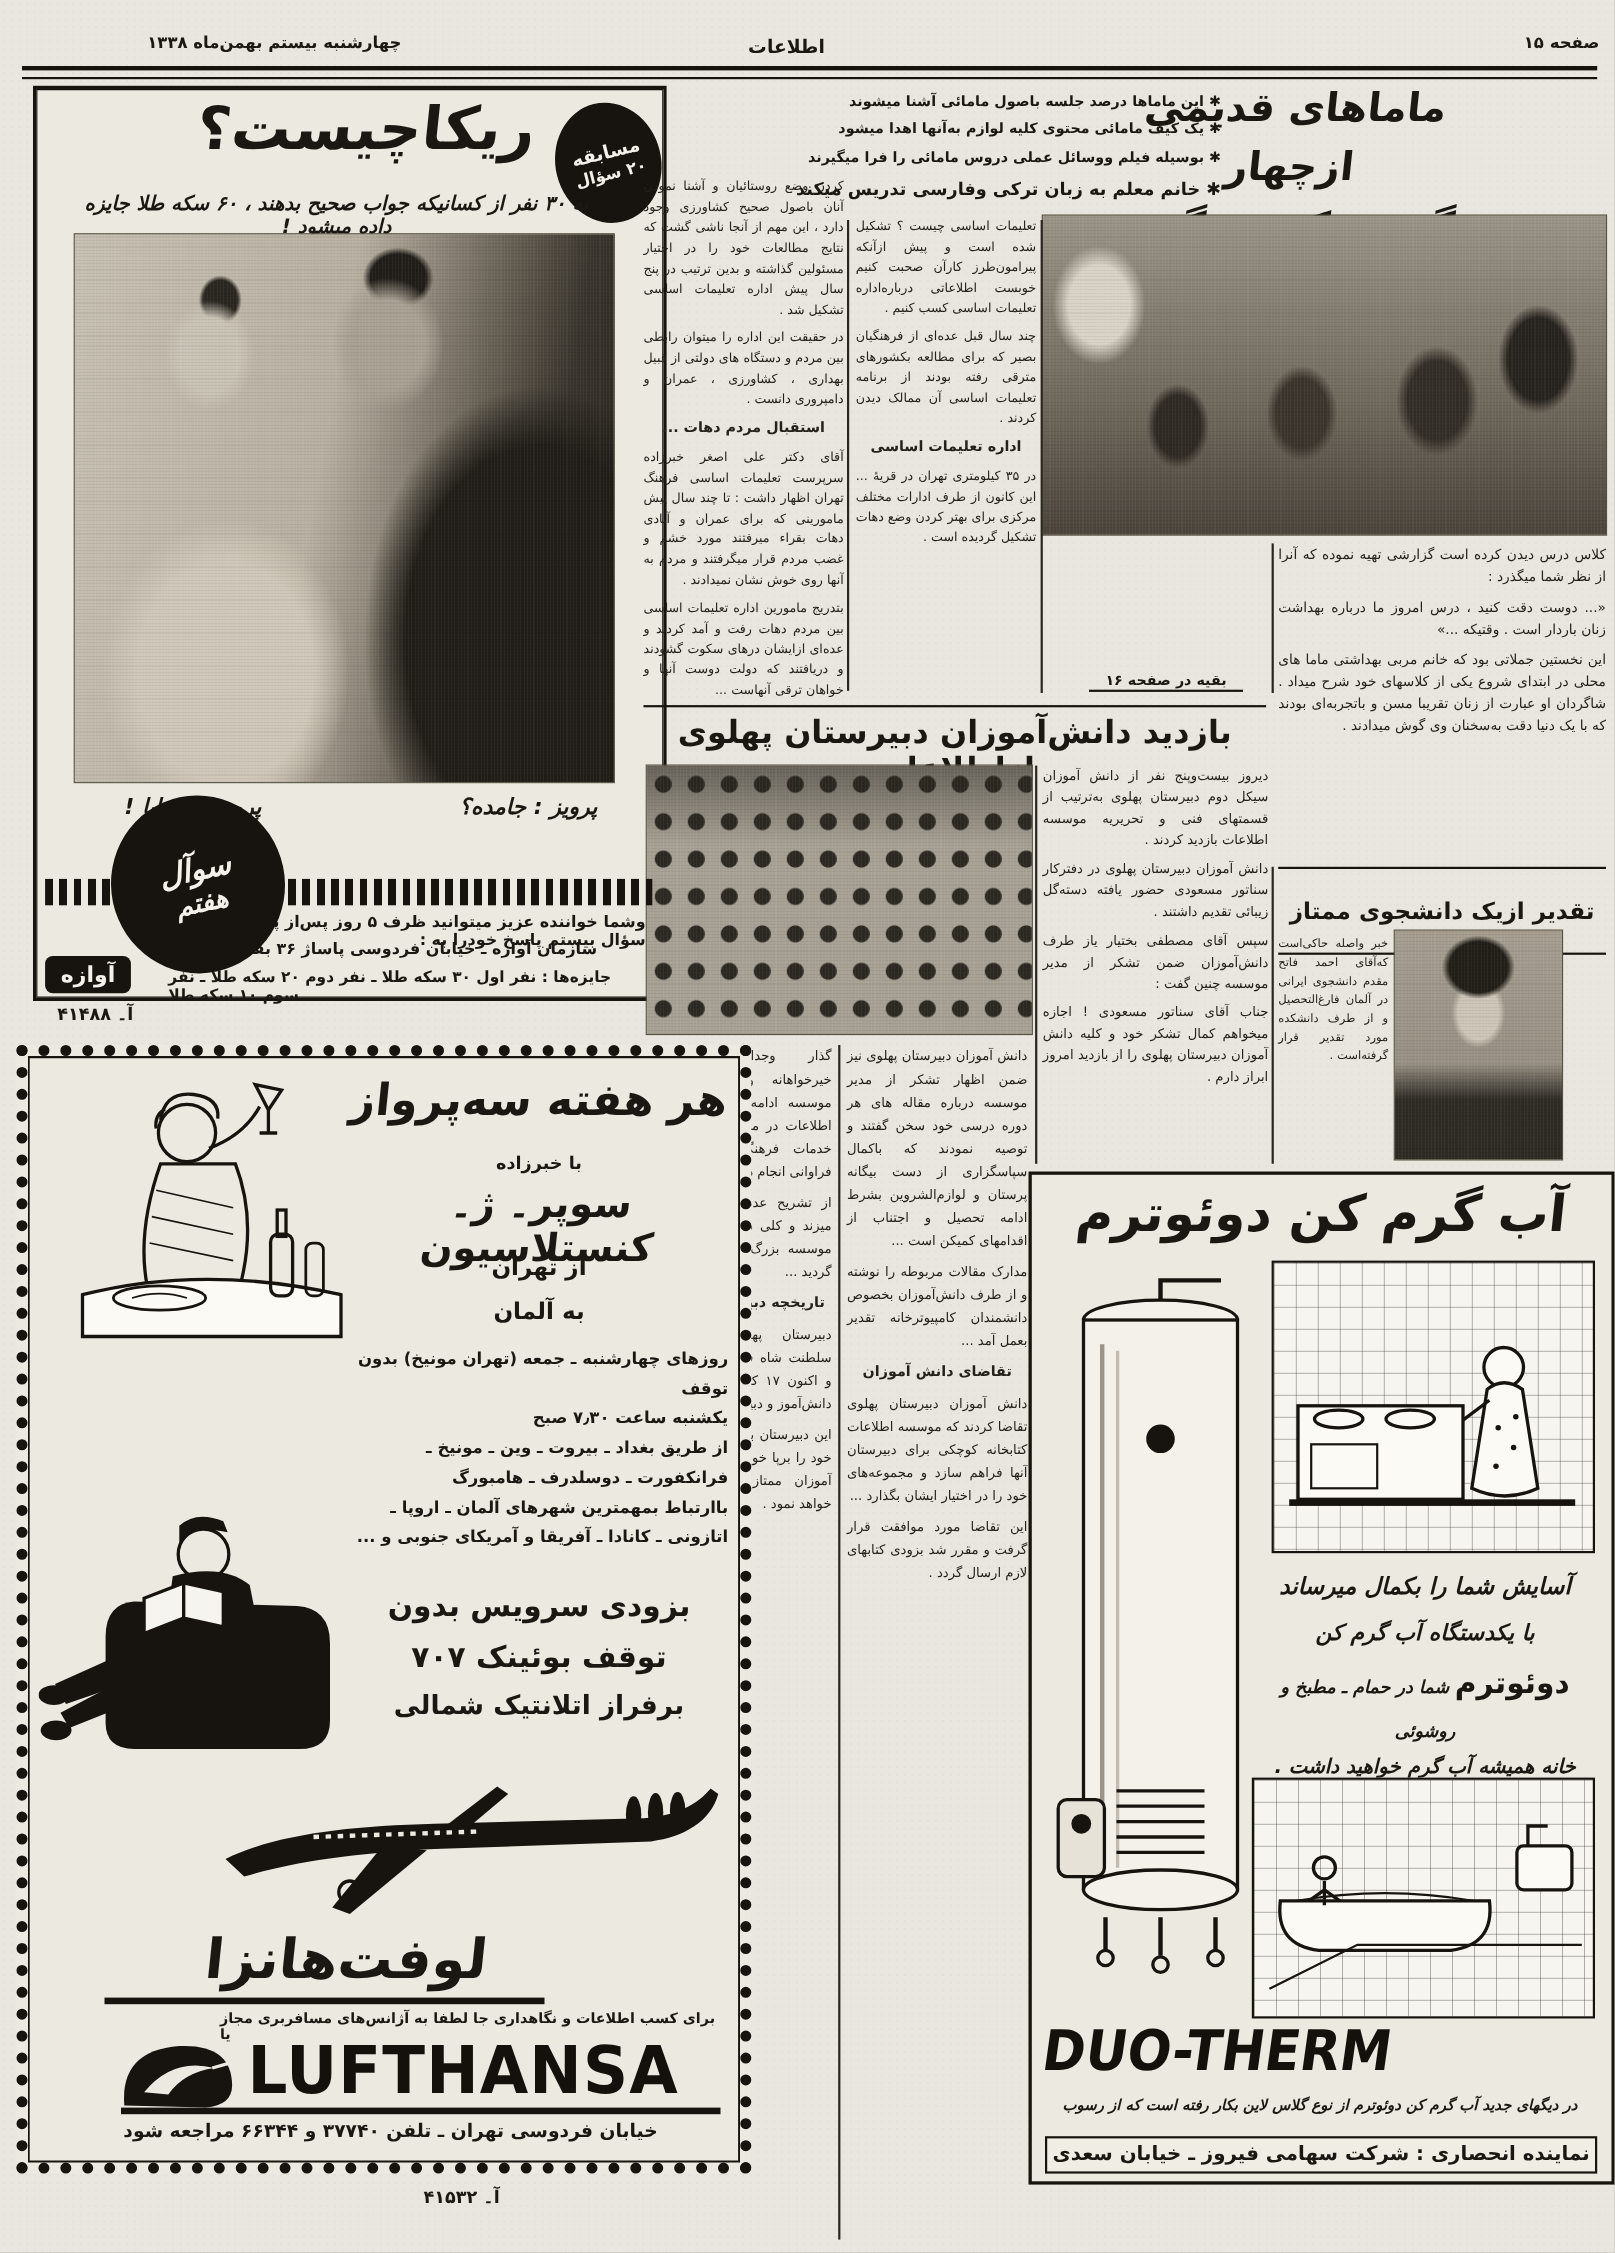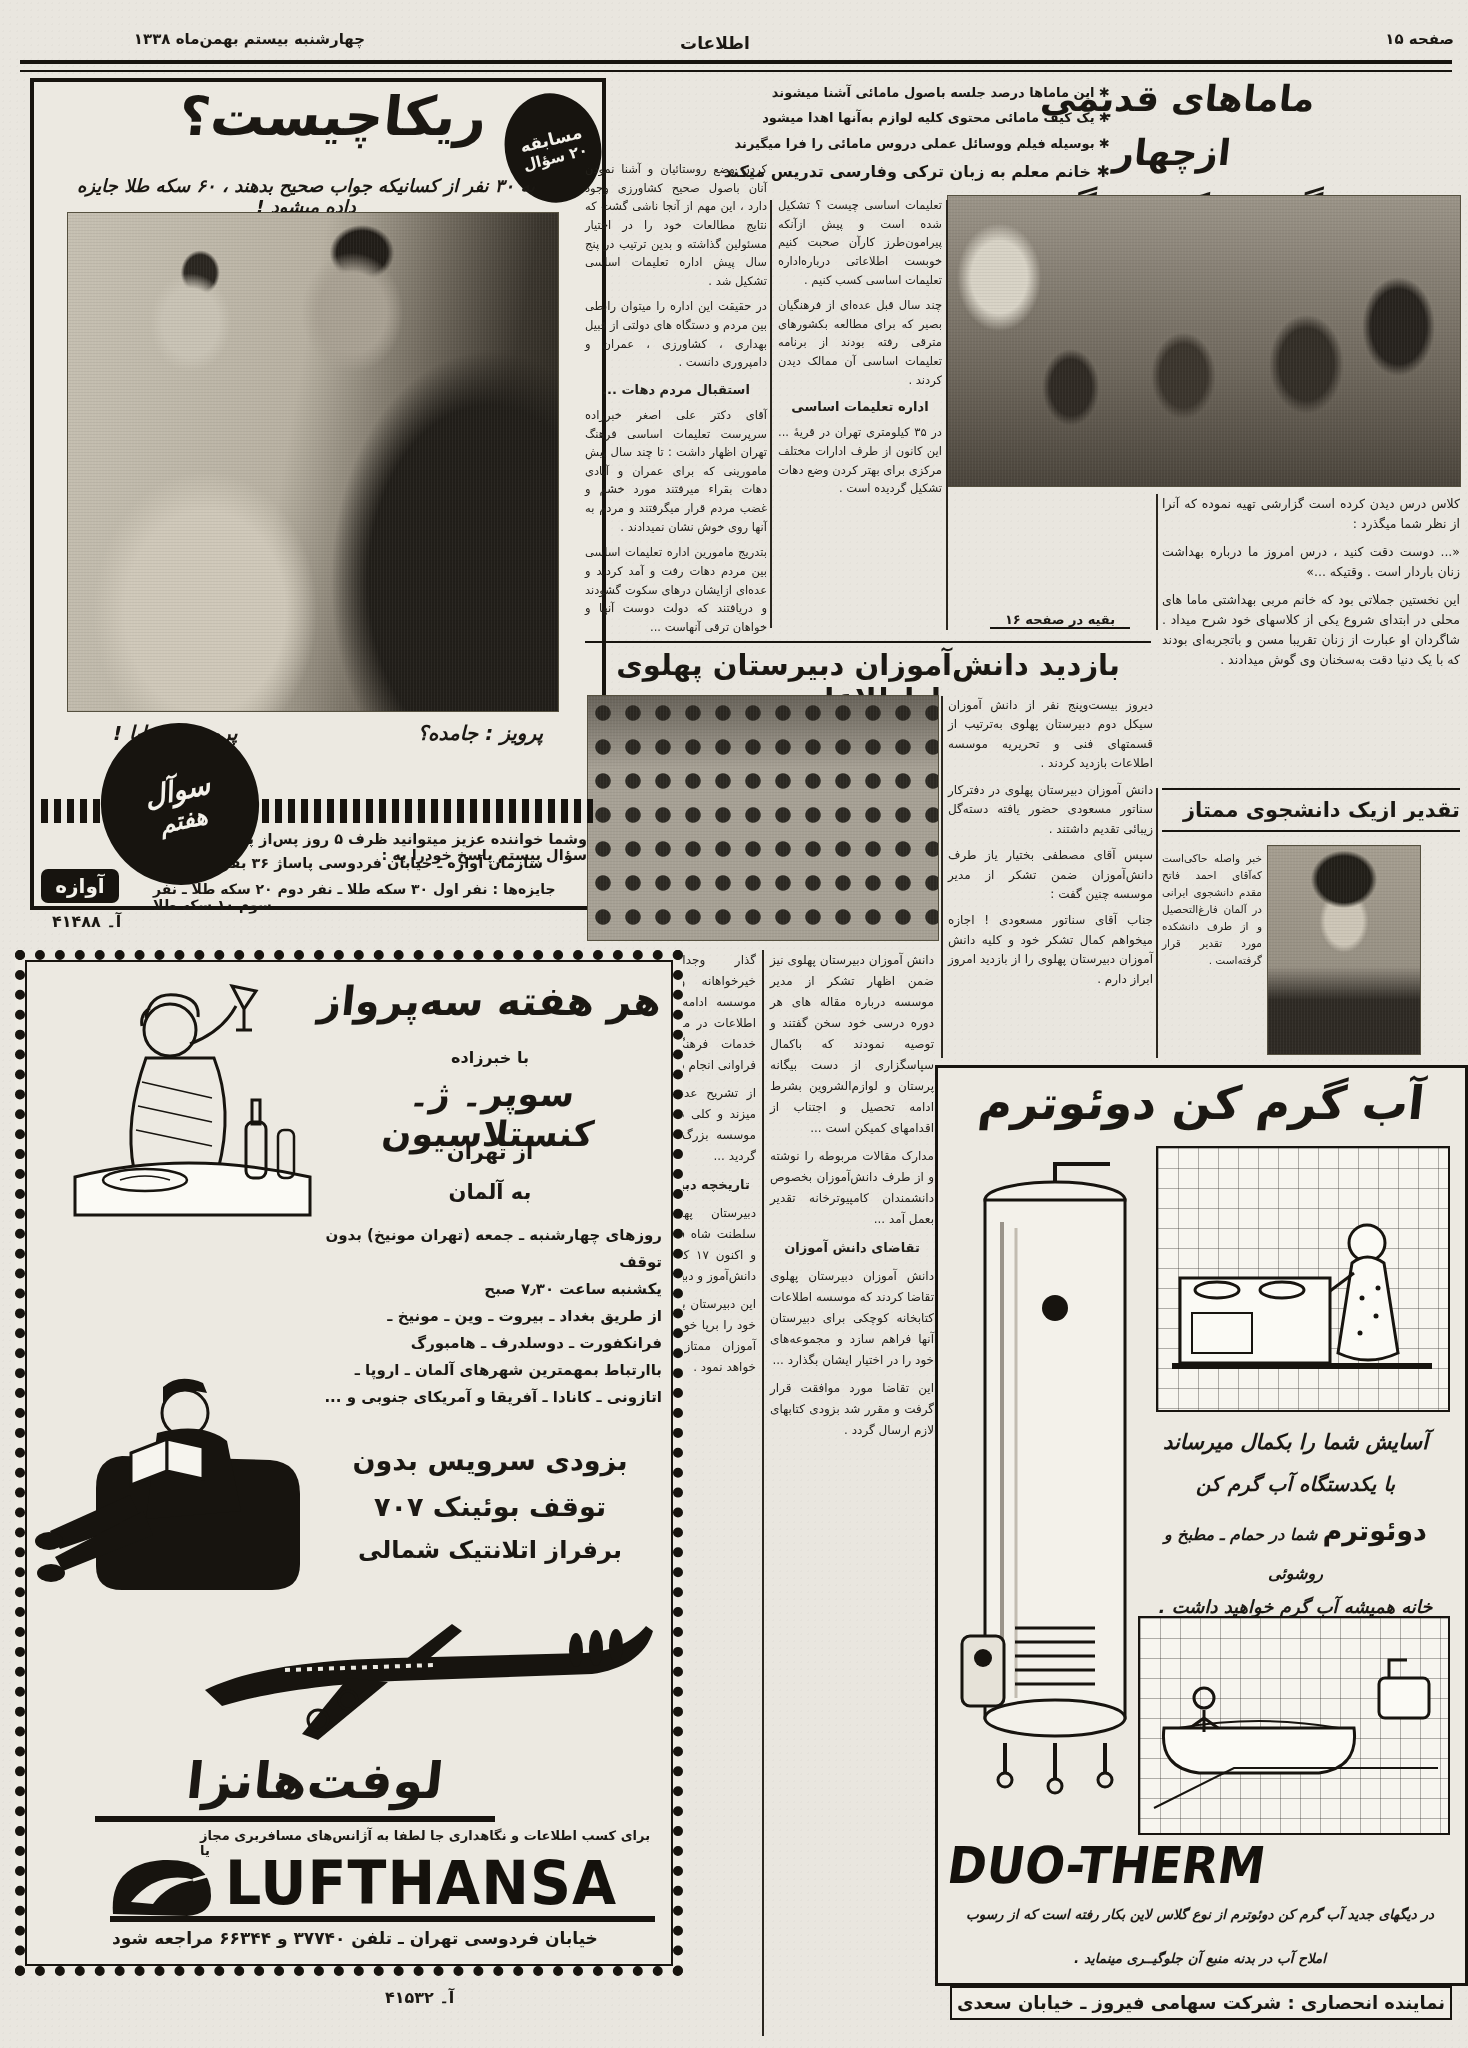--- a/index.html
+++ b/index.html
@@ -130,21 +130,21 @@
   </div>
   <div class="vr" style="left:946px;top:200px;height:430px;"></div>
   <div class="abs b" style="left:990px;top:612px;width:140px;font-size:13px;border-bottom:2px solid #17140f;text-align:center;">بقیه در صفحه ۱۶</div>
   <div class="vr" style="left:1156px;top:494px;height:136px;"></div>
   <div class="abs bt2" style="left:1162px;top:494px;width:298px;">
     <p>کلاس درس دیدن کرده است گزارشی تهیه نموده که آنرا از نظر شما میگذرد :</p>
     <p>«... دوست دقت کنید ، درس امروز ما درباره بهداشت زنان باردار است . وقتیکه ...»</p>
     <p>این نخستین جملاتی بود که خانم مربی بهداشتی ماما های محلی در ابتدای شروع یکی از کلاسهای خود شرح میداد . شاگردان او عبارت از زنان تقریبا مسن و باتجربه‌ای بودند که با یک دنیا دقت به‌سخنان وی گوش میدادند .</p>
   </div>
 
-  <div class="abs ctr b" style="left:1162px;top:788px;width:298px;font-size:21px;border-top:2px solid #17140f;border-bottom:2px solid #17140f;padding:8px 0;text-align:right;">تقدیر ازیک دانشجوی ممتاز</div>
+  <div class="abs ctr b" style="left:1162px;top:788px;width:298px;font-size:21px;border-top:2px solid #17140f;border-bottom:2px solid #17140f;padding:26px 0;">تقدیر ازیک دانشجوی ممتاز</div>
   <div class="ph portrait" style="left:1268px;top:846px;width:152px;height:208px;"></div>
   <div class="abs bt" style="left:1162px;top:850px;width:100px;font-size:10.5px;">
     <p>خبر واصله حاکی‌است که‌آقای احمد فاتح مقدم دانشجوی ایرانی در آلمان فارغ‌التحصیل و از طرف دانشکده مورد تقدیر قرار گرفته‌است .</p>
   </div>
   <div class="vr" style="left:1156px;top:788px;height:270px;"></div>
 
   <div class="abs" style="left:585px;top:641px;width:566px;border-top:2px solid #17140f;"></div>
   <div class="abs ctr b" style="left:585px;top:648px;width:566px;font-size:29px;">بازدید دانش‌آموزان دبیرستان پهلوی ازاطلاعات</div>
   <div class="ph crowd" style="left:588px;top:696px;width:350px;height:244px;"></div>
   <div class="vr" style="left:941px;top:696px;height:362px;"></div>
@@ -232,21 +232,21 @@
         <rect x="235" y="60" width="50" height="40" rx="6" fill="#fbfaf5" stroke="#17140f" stroke-width="3"></rect>
         <path d="M245 60 v-18 h18" fill="none" stroke="#17140f" stroke-width="3"></path>
         <path d="M10 190 l80 -40 h204" fill="none" stroke="#17140f" stroke-width="2"></path>
         <circle cx="60" cy="80" r="10" fill="none" stroke="#17140f" stroke-width="3"></circle>
         <path d="M60 92 v22 m0 -14 l-14 10 m14 -10 l14 10" stroke="#17140f" stroke-width="3" fill="none"></path>
       </svg>
     </div>
     <div class="abs latin-brand" style="left:10px;top:770px;width:360px;font-size:47px;transform:skewX(-8deg) scaleY(1.08);color:#14110c;">DUO-THERM</div>
     <div class="abs ctr" style="left:12px;top:838px;width:500px;font-size:13.5px;font-style:italic;font-weight:bold;">در دیگهای جدید آب گرم کن دوئوترم از نوع گلاس لاین بکار رفته است که از رسوب</div>
     <div class="abs ctr" style="left:12px;top:856px;width:500px;font-size:13.5px;font-style:italic;font-weight:bold;margin-top:26px;">املاح آب در بدنه منبع آن جلوگیــری مینماید .</div>
-    <div class="abs ctr" style="left:12px;top:874px;width:498px;height:30px;border:2px solid #17140f;font-size:18px;font-weight:bold;line-height:30px;background:#f0ede5;margin-top:44px;">نماینده انحصاری : شرکت سهامی فیروز ـ خیابان سعدی</div>
+    <div class="abs ctr" style="left:12px;top:874px;width:498px;height:30px;border:2px solid #17140f;font-size:18px;font-weight:bold;line-height:30px;background:#f0ede5;">نماینده انحصاری : شرکت سهامی فیروز ـ خیابان سعدی</div>
   </div>
 
   <div class="abs luft-border" style="left:15px;top:950px;width:648px;height:1006px;background:#ece9e1;">
 
     <div class="abs" style="left:25px;top:12px;">
       <svg width="280" height="250" viewBox="0 0 280 250">
         <circle cx="120" cy="58" r="26" fill="none" stroke="#17140f" stroke-width="3"></circle>
         <path d="M96 46 q4 -26 30 -23 q24 3 22 22 M100 36 q-10 6 -8 18" fill="none" stroke="#17140f" stroke-width="3"></path>
         <path d="M140 72 q32 -12 46 -38" fill="none" stroke="#17140f" stroke-width="3"></path>
         <path d="M182 14 l24 5 l-12 18 z M194 36 v22 m-8 0 h16" fill="none" stroke="#17140f" stroke-width="3"></path>

